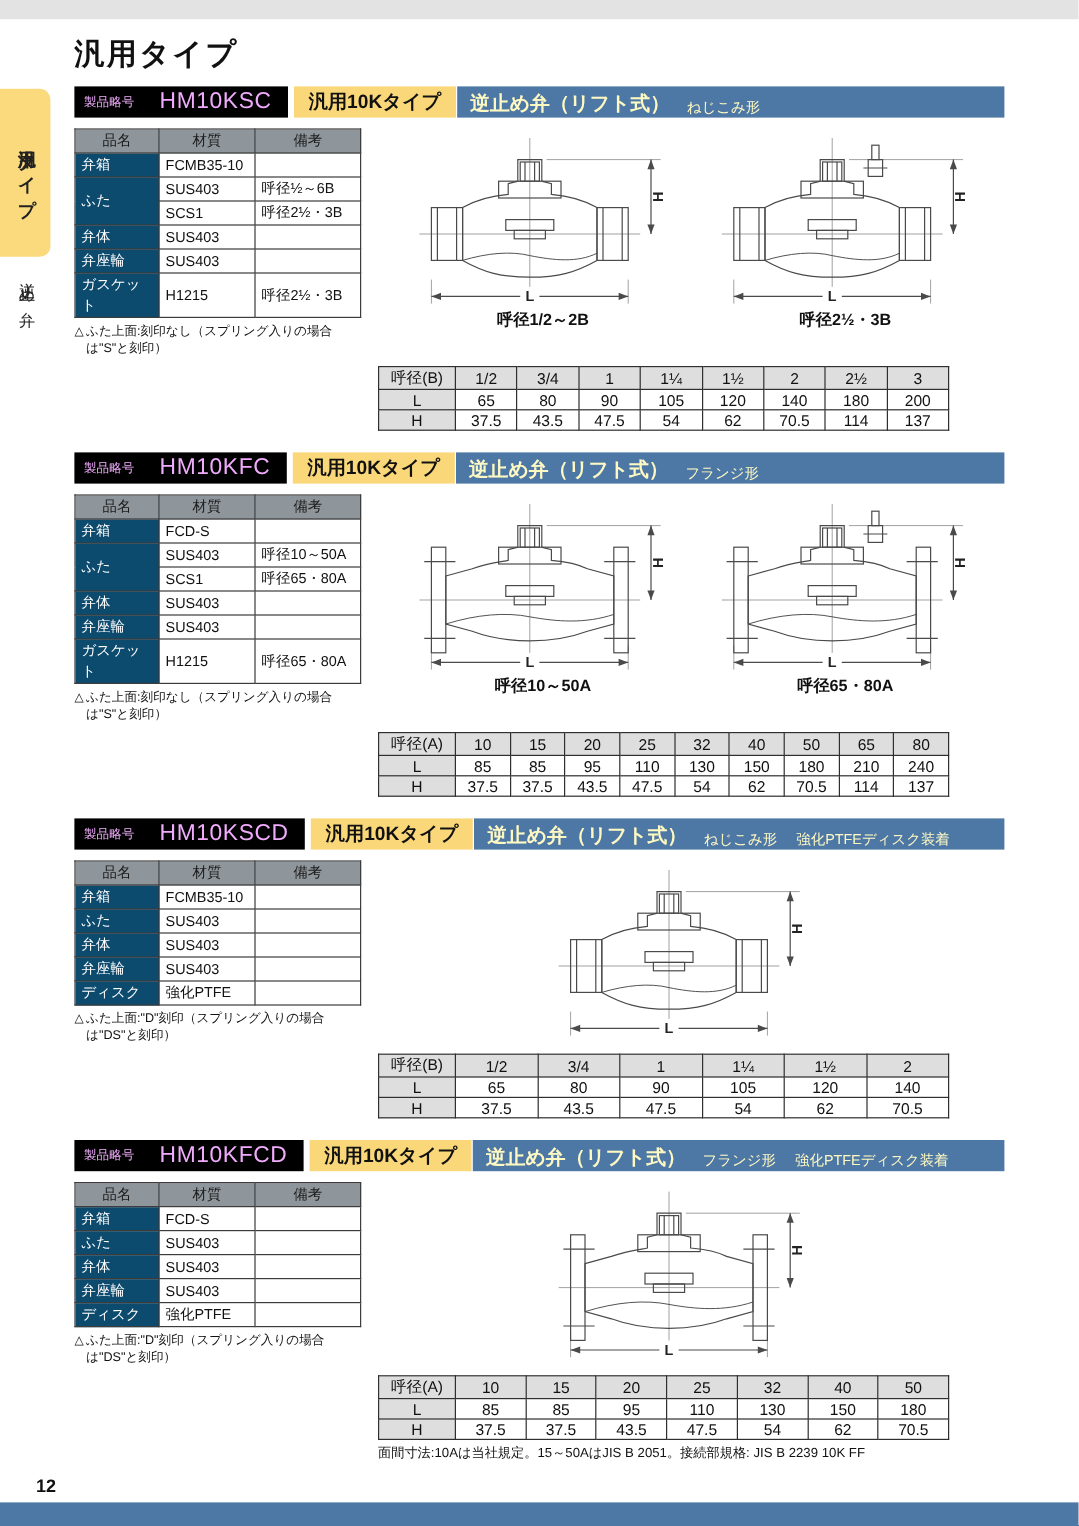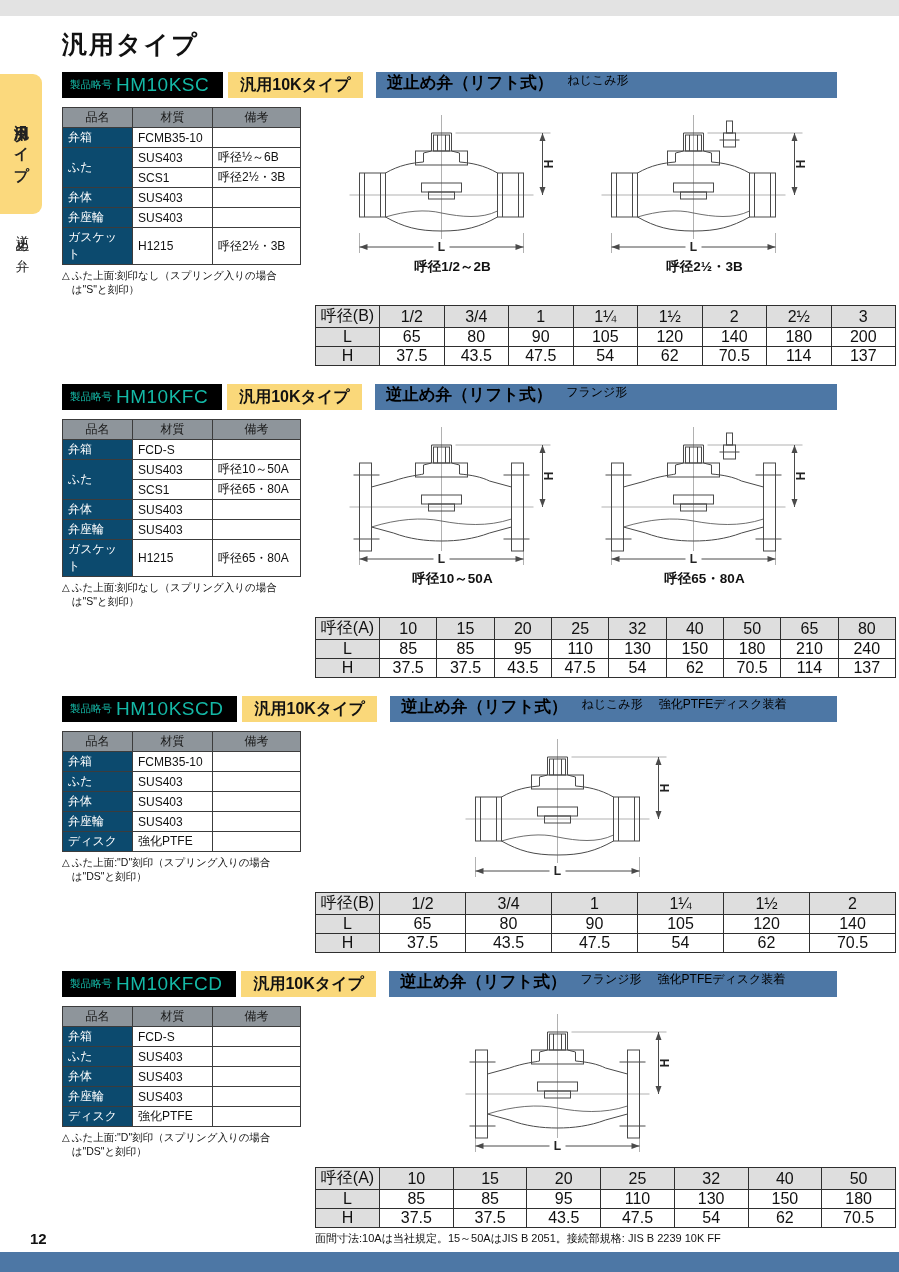--- a/index.html
+++ b/index.html
@@ -20,27 +20,27 @@
   .vtext { writing-mode:vertical-rl; text-orientation:upright; letter-spacing:2px; }
   .sidebar-tab .vtext { font-size:15px; font-weight:bold; color:#222; }
   .sidebar-cat { margin-top:10px; display:flex; justify-content:center; }
   .sidebar-cat .vtext { font-size:13.5px; color:#222; letter-spacing:3px; }
 
   
   #sections { position:absolute; left:62px; top:72px; width:775px; }
   section.product { margin-bottom:18px; }
 
   .prod-header { display:flex; height:26px; align-items:stretch; }
-  .code-box { background:#000; color:#14b8a6; display:flex; align-items:center; padding:0 14px 0 8px; gap:4px; }
+  .code-box { background:#000; color:#f0abfc; display:flex; align-items:center; padding:0 14px 0 8px; gap:21px; }
   .code-label { font-size:10.5px; white-space:nowrap; }
   .code { font-size:19px; font-weight:normal; letter-spacing:.5px; white-space:nowrap; }
   .type-badge { background:#fad87a; color:#111; margin-left:5px; padding:0 12px; font-size:16px;
     font-weight:bold; display:flex; align-items:center; white-space:nowrap; }
-  .desc-bar { background:#4d77a5; color:#000000; flex:1; margin-left:13px; display:flex;
-    align-items:flex-start; padding:0 11px; gap:14px; overflow:hidden; }
+  .desc-bar { background:#4d77a5; color:#fef9c3; flex:1; margin-left:1px; display:flex;
+    align-items:flex-end; padding:0 11px; gap:14px; overflow:hidden; }
   .desc-main { font-size:16.5px; font-weight:bold; white-space:nowrap; }
   .desc-subs { display:flex; gap:16px; }
   .desc-sub { font-size:12px; white-space:nowrap; }
 
   .body-row { display:flex; margin-top:9px; }
   .left-col { width:238px; flex:none; }
 
   table.materials { border-collapse:collapse; width:238px; table-layout:fixed; font-size:12px;border-radius:20px; }
   table.materials col.c1{width:70px} table.materials col.c2{width:80px} table.materials col.c3{width:88px}
   table.materials th, table.materials td { border:1px solid #3c3c3c; padding:1px 5px; height:20px; }
@@ -50,21 +50,21 @@
   .stamp-note { font-size:10.5px; margin-top:4px; color:#111; display:flex; gap:2px; align-items:baseline; }
   .stamp-note .tri { font-size:10px; }
 
   .drawings { flex:1; display:flex; justify-content:center; gap:34px; align-items:flex-start; padding-top:0; margin-left:20px; }
   .drawings.single { margin-left:0; }
   .drawing { display:flex; flex-direction:column; align-items:center; }
   .drawing svg { width:218px; height:150px; }
   .drawings.single .drawing svg { width:250px; height:150px; }
   .caption { font-size:13.5px; font-weight:bold; margin-top:1px; color:#111; }
 
-  table.dims { border-collapse:collapse; table-layout:fixed; width:581px; margin-left:253px; margin-top:8px; font-size:16px; }
+  table.dims { border-collapse:collapse; table-layout:fixed; width:476px; margin-left:253px; margin-top:8px; font-size:13px; }
   table.dims th, table.dims td { border:1px solid #2f2f2f; text-align:center; height:17px; padding:0 2px; font-weight:normal; }
   table.dims thead th { background:#dedede; }
   table.dims tbody th { background:#dedede; }
   table.dims td { background:#fff; }
   .dim-note { font-size:11px; margin-left:253px; margin-top:3px; color:#111; }
 
   .page-number { position:absolute; left:30px; bottom:25px; font-size:15px; font-weight:bold; }
   .bottom-bar { position:absolute; bottom:0; left:0; right:0; height:20px; background:#4d77a5; }
 </style>
 </head>

